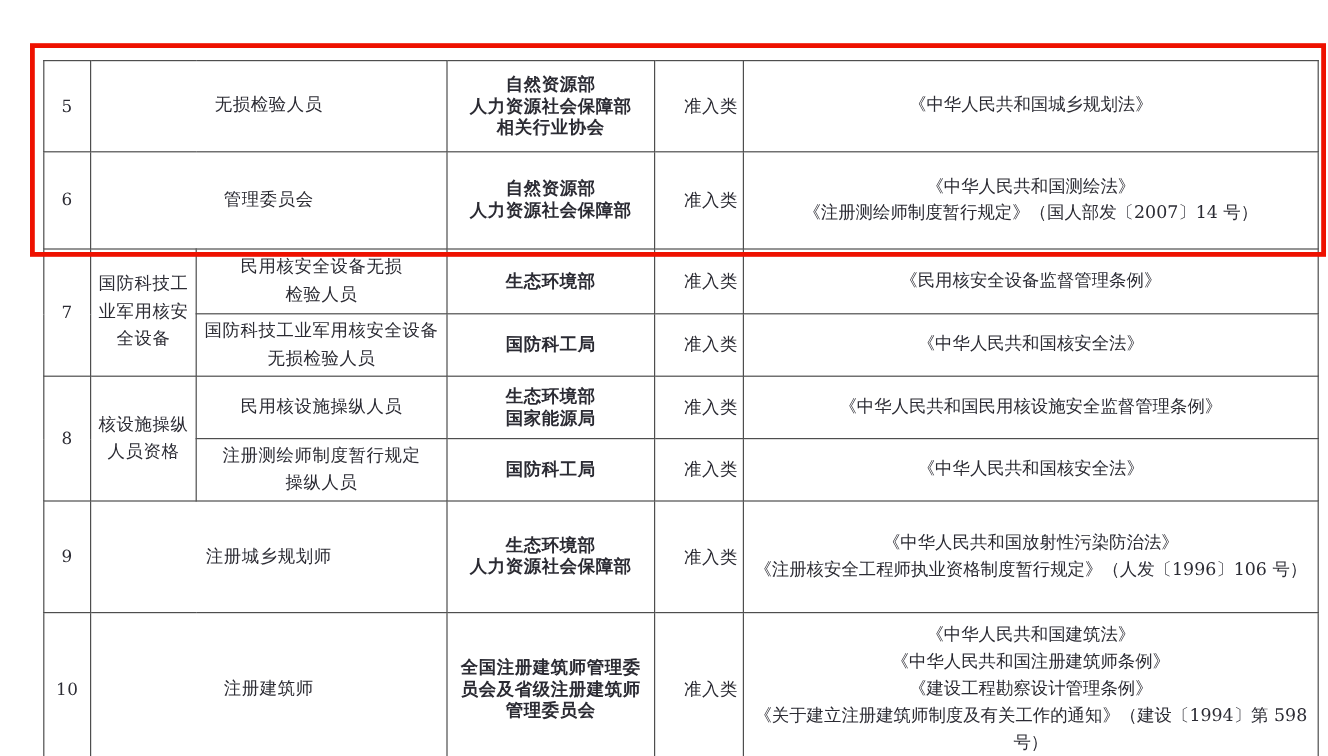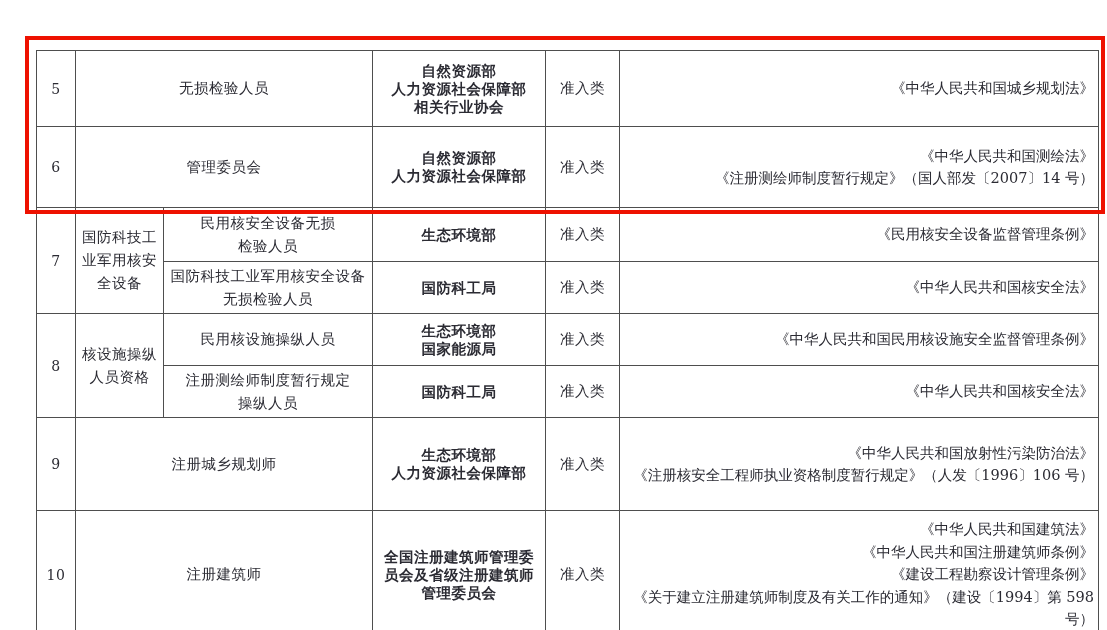--- a/index.html
+++ b/index.html
@@ -50,25 +50,25 @@
     letter-spacing: 0.5px;
     line-height: 23px;
   }
   td.c-dept {
     text-align: center;
     letter-spacing: 0.5px;
     line-height: 18px;
     font-weight: bold;
   }
   td.c-cat {
-    text-align: center;
+    text-align: right;
     letter-spacing: 0.5px;
   }
   td.c-basis {
-    text-align: right;
+    text-align: center;
     padding: 2px 4px 2px 10px;
     line-height: 22.5px;
     white-space: pre;
     margin-left: 40px;
   }
   .highlight-box {
     position: absolute;
     left: 25px;
     top: 36px;
     width: 1080px;

